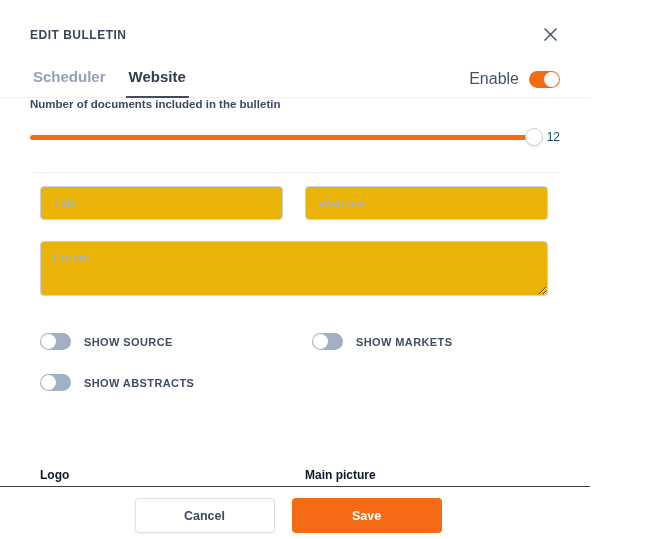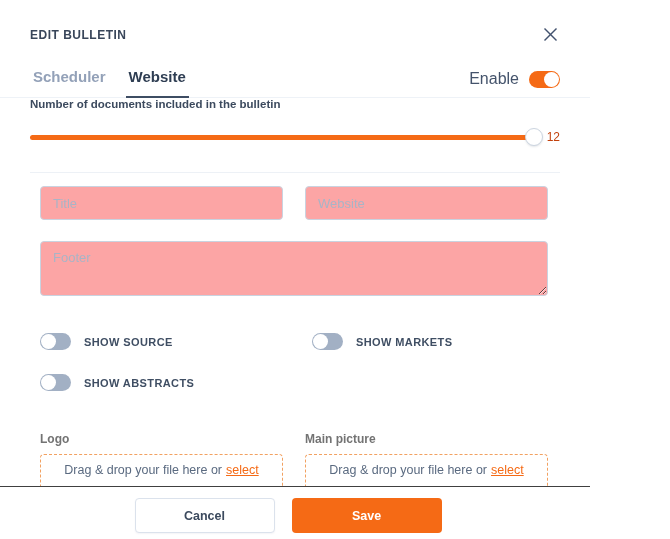--- a/index.html
+++ b/index.html
@@ -62,50 +62,50 @@
     position: relative; flex: 1; height: 5px; border-radius: 3px; background: #f56a15;
     cursor: pointer;
   }
   .slider-thumb {
     position: absolute; right: -1px; top: 50%; transform: translateY(-50%);
     width: 18px; height: 18px; border-radius: 50%;
     background: #fff; border: 1px solid #ccd5e0;
     box-shadow: 0 1px 2px rgba(60,74,94,.15);
     cursor: grab;
   }
-  .slider-value { margin-left: 5px; font-size: 12px; color: #c2410c; }
+  .slider-value { margin-left: 5px; font-size: 12px; color: #0c4a6e; }
 
   .divider { border-top: 1px solid #edf1f6; margin-top: 28px; }
 
   
   .field-row { display: flex; gap: 22px; margin: 13px 12px 0 10px; }
   .text-input, .text-area {
     flex: 1; border: 1px solid #c9d3e0; border-radius: 4px;
     font-family: "Liberation Sans", sans-serif;
-    font-size: 13px; color: #3c4a5e; background: #fca5a5;
+    font-size: 13px; color: #3c4a5e; background: #eab308;
     padding: 2px 12px; height: 34px; outline: none; min-width: 0;
   }
   .text-area { height: 55px; padding-top: 8px; resize: vertical; width: 100%; }
   .textarea-row { margin: 21px 12px 0 10px; }
   ::placeholder { color: #a9b4c6; opacity: 1; }
 
   
   .toggles-grid {
     display: grid; grid-template-columns: 1fr 1fr;
     margin: 33px 0 0 10px; row-gap: 28px; column-gap: 0; gap: 24px;
   }
   .toggle-item { display: flex; align-items: center; gap: 13px; }
   .toggle-label {
     font-size: 11px; font-weight: 700; letter-spacing: .4px; color: #3f4e63;
   }
 
   
   .uploads-row { display: flex; gap: 22px; margin: 41px 12px 0 10px; }
   .upload-col { flex: 1; min-width: 0; }
-  .upload-label { font-size: 12px; font-weight: 700; color: #737373; margin-bottom: 8px; }
+  .upload-label { font-size: 12px; font-weight: 700; color: #0f172a; margin-bottom: 8px; margin-top: 36px; }
   .dropzone {
     border: 1px dashed #f2a161; border-radius: 4px;
     height: 52px; text-align: center; padding-top: 8px;
     font-size: 12.5px; color: #5a6a80; cursor: pointer;
     background: #fff;
   }
   .select-link { color: #f56a15; text-decoration: underline; margin-left: 4px; cursor: pointer; }
 
   
   .footer-bar {

